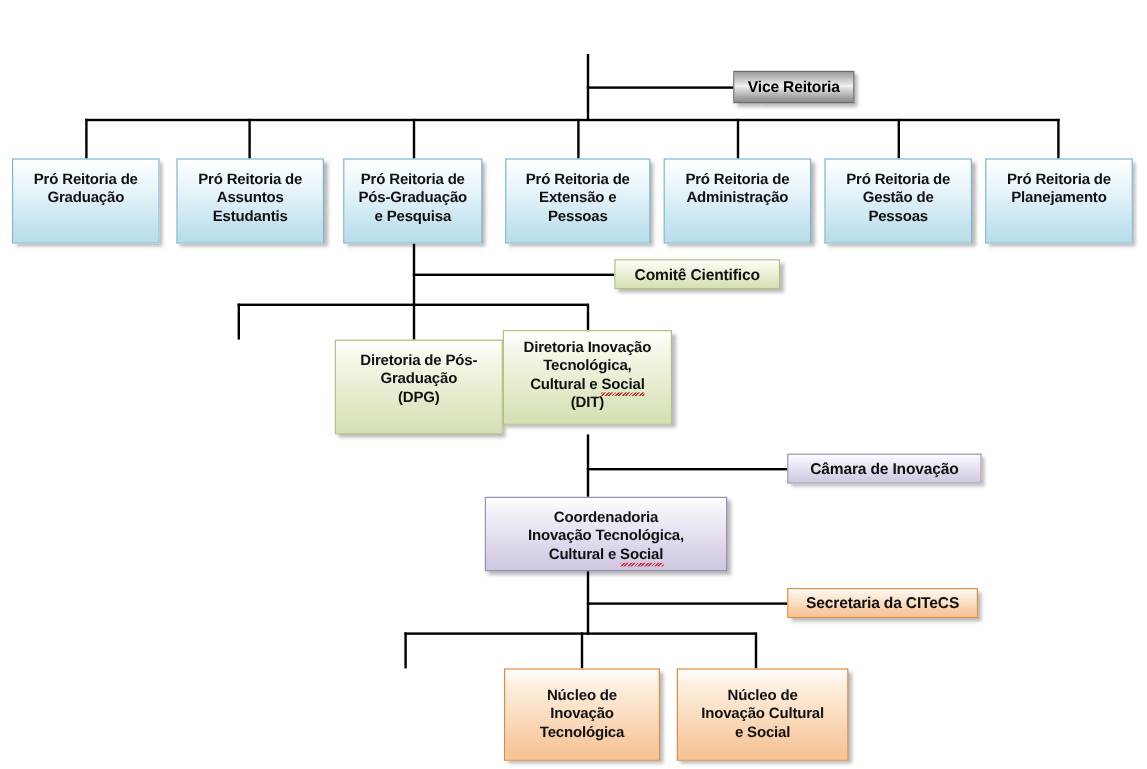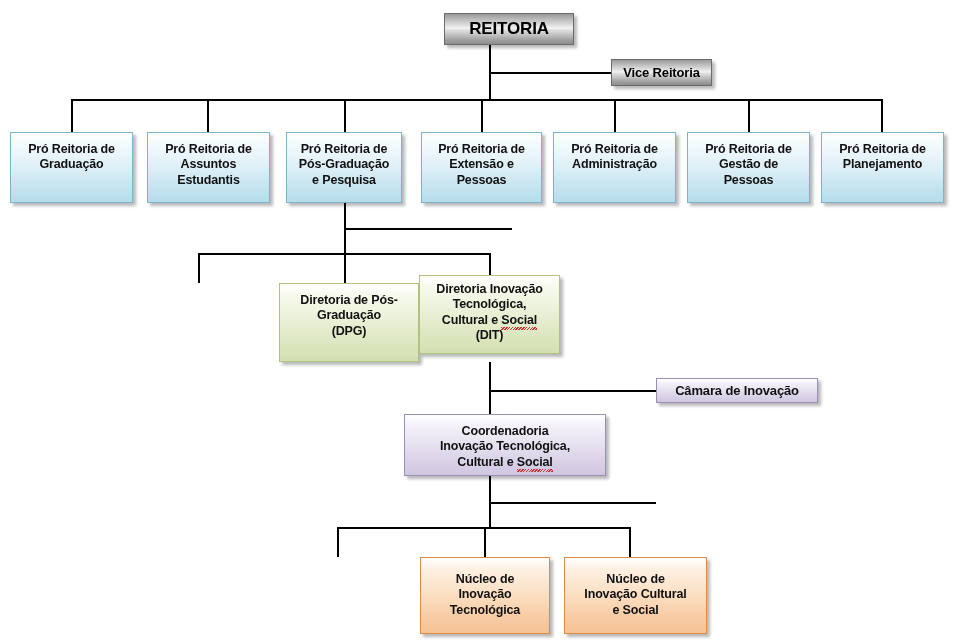--- a/index.html
+++ b/index.html
@@ -158,23 +158,20 @@
 
   <div class="line v" style="left:489px; top:476px; height:53px;"></div>
 
   <div class="line h" style="left:489px; top:502px; width:167px;"></div>
 
   <div class="line h" style="left:337px; top:527px; width:293px;"></div>
   <div class="line v" style="left:337px; top:527px; height:30px;"></div>
   <div class="line v" style="left:484px; top:527px; height:30px;"></div>
   <div class="line v" style="left:629px; top:527px; height:30px;"></div>
 
-  <div class="node silver mid" style="left:444px; top:13px; width:130px; height:32px; font-size:17px;">
-    <span class="label">REITORIA</span>
-  </div>
 
   <div class="node silver mid" style="left:611px; top:59px; width:101px; height:27px; font-size:13px;">
     <span class="label">Vice Reitoria</span>
   </div>
 
   <div class="node blue topal" style="left:10px; top:132px; width:123px; height:71px; font-size:12.5px;">
     <span class="label">
       <span>Pró Reitoria de</span><br>
       <span>Graduação</span>
     </span>
@@ -219,20 +216,23 @@
     </span>
   </div>
 
   <div class="node blue topal" style="left:821px; top:132px; width:123px; height:71px; font-size:12.5px;">
     <span class="label">
       <span>Pró Reitoria de</span><br>
       <span>Planejamento</span>
     </span>
   </div>
 
+  <div class="node green mid" style="left:512px; top:216px; width:138px; height:25px; font-size:13px;">
+    <span class="label">Comitê Cientifico</span>
+  </div>
 
 
   <div class="node green topal" style="left:279px; top:283px; width:140px; height:79px; font-size:12.5px;">
     <span class="label">
       <span>Diretoria de Pós-</span><br>
       <span>Graduação</span><br>
       <span>(DPG)</span>
     </span>
   </div>
 
@@ -250,20 +250,23 @@
   </div>
 
   <div class="node purple topal" style="left:404px; top:414px; width:202px; height:62px; font-size:12.5px;">
     <span class="label">
       <span>Coordenadoria</span><br>
       <span>Inovação Tecnológica,</span><br>
       <span>Cultural e </span><span class="squig">Social</span>
     </span>
   </div>
 
+  <div class="node orange mid" style="left:656px; top:490px; width:159px; height:25px; font-size:13px;">
+    <span class="label">Secretaria da CITeCS</span>
+  </div>
 
 
   <div class="node orange topal" style="left:420px; top:557px; width:130px; height:77px; font-size:12.5px; padding-top:14px;">
     <span class="label">
       <span>Núcleo de</span><br>
       <span>Inovação</span><br>
       <span>Tecnológica</span>
     </span>
   </div>
 

